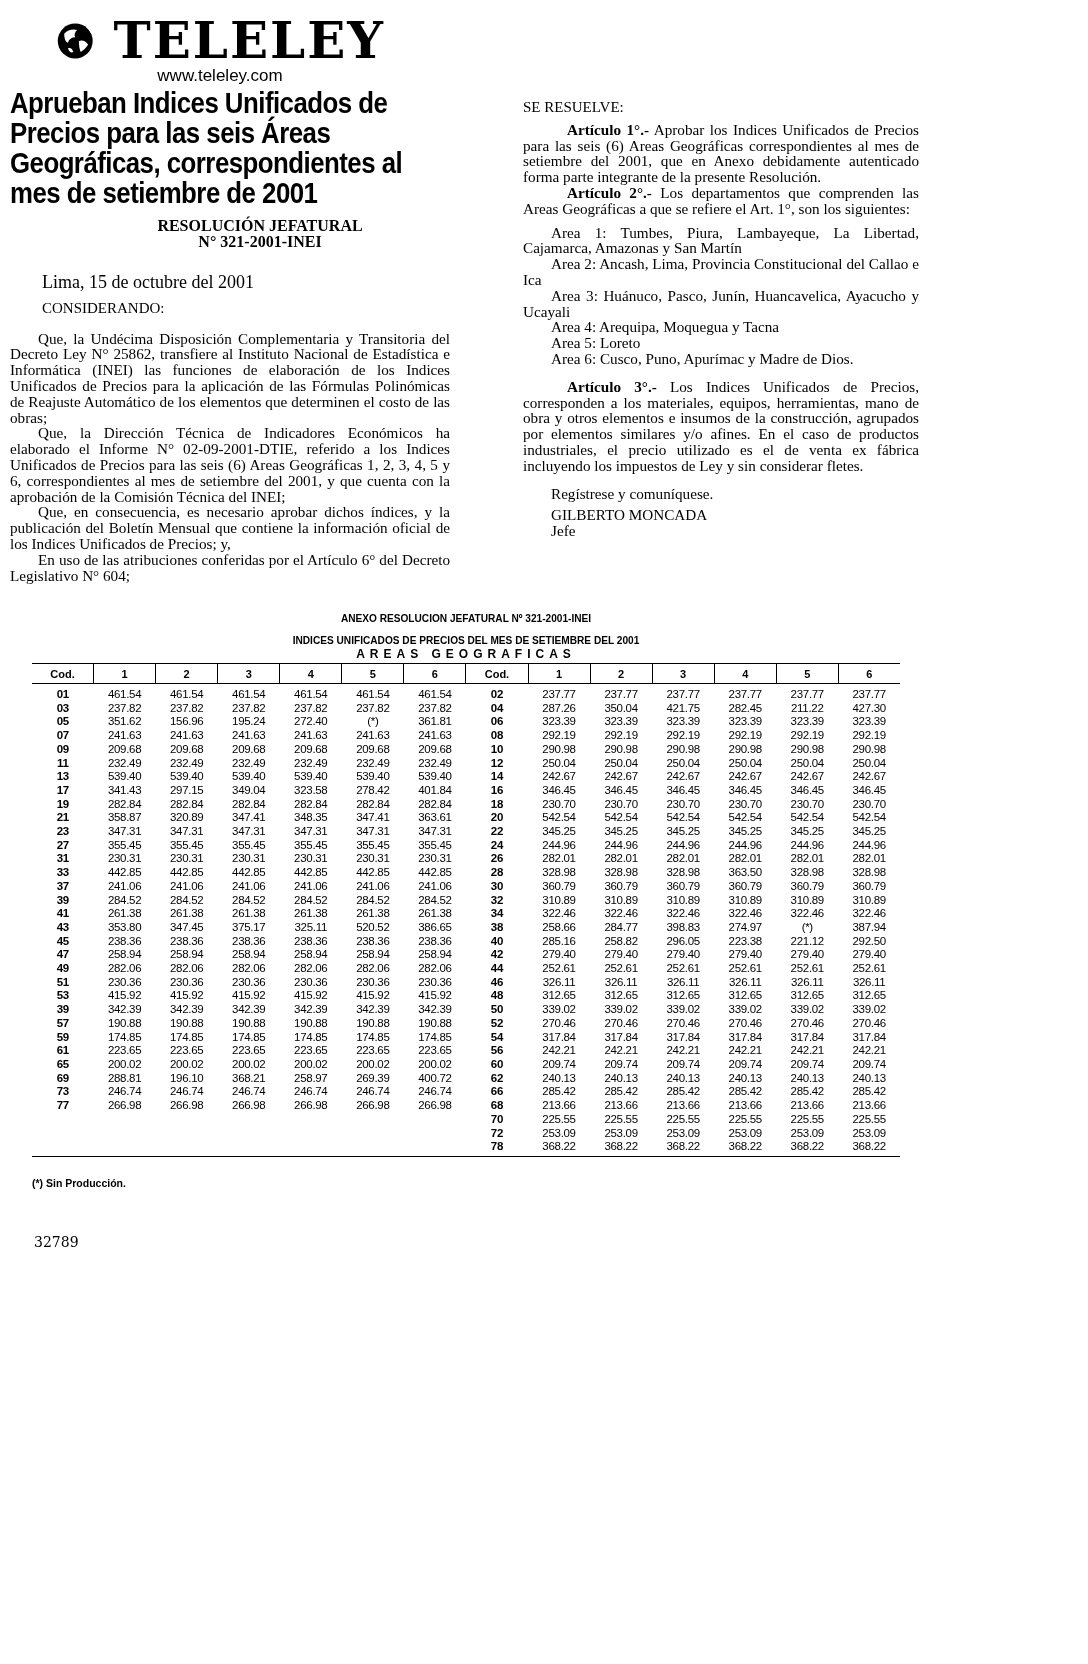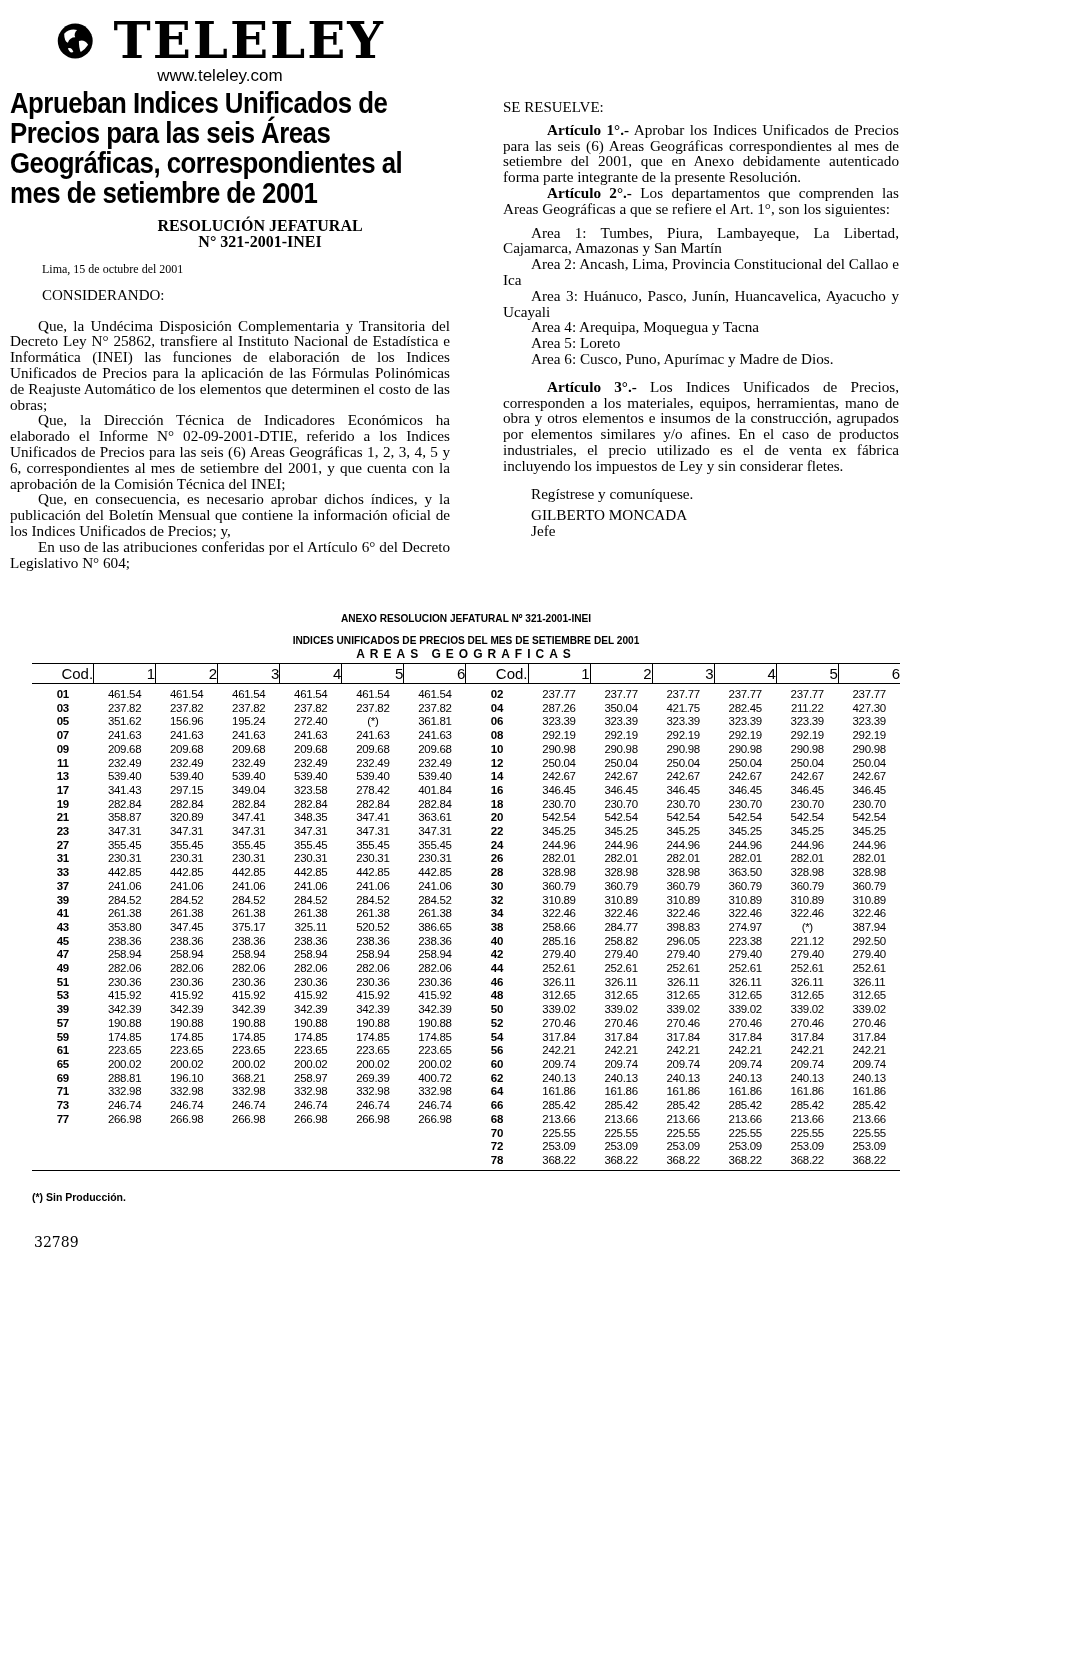--- a/index.html
+++ b/index.html
@@ -10,39 +10,39 @@
   #logo-row { display: flex; align-items: center; justify-content: center; gap: 18px; }
   #globe { width: 44px; height: 44px; }
   #brand { font-family: "DejaVu Serif", serif; font-weight: 900; font-size: 50px; letter-spacing: 2px; line-height: 50px; }
   #site { font-family: "Liberation Sans", sans-serif; font-size: 17px; margin-top: 0px; }
 
   #left-col { position: absolute; left: 10px; top: 88px; width: 440px; }
   #headline { font-family: "Liberation Sans", sans-serif; font-weight: bold; font-size: 30px; line-height: 30px; letter-spacing: -0.6px; transform: scaleX(0.86); transform-origin: left top; width: 510px; margin: 0; }
   #res-title { font-family: "Liberation Serif", serif; font-weight: bold; font-size: 16px; text-align: center; margin-top: 10px; line-height: 16px; padding-left: 60px; }
   .body-text { font-family: "Liberation Serif", serif; font-size: 15.2px; line-height: 15.8px; text-align: justify; }
   .indent { text-indent: 28px; }
-  #date-line { margin-top: 12px; padding-left: 32px; font-size: 12px; }
+  #date-line { margin-top: 25px; padding-left: 32px; font-size: 18px; }
   #considerando { margin-top: 10px; padding-left: 32px; font-size: 15px; }
   #left-paras { margin-top: 14px; }
   #left-paras p { margin: 0; }
 
-  #right-col { position: absolute; left: 503px; top: 100px; width: 396px; }
+  #right-col { position: absolute; left: 523px; top: 100px; width: 396px; }
   #right-col p { margin: 0; }
   #se-resuelve { font-size: 15px; padding-left: 0px; margin-bottom: 6px !important; }
   .article-label { font-weight: bold; margin-left: 16px; }
   .area-line { padding-left: 0; }
   .gap { height: 8px; }
 
   #annex { position: absolute; left: 32px; top: 612px; width: 868px; }
   #annex-title { font-family: "Liberation Sans", sans-serif; font-weight: bold; font-size: 11px; text-align: center; transform: scaleX(0.92); }
   #annex-sub { font-family: "Liberation Sans", sans-serif; font-weight: bold; font-size: 11px; text-align: center; margin-top: 10px; transform: scaleX(0.92); }
   #areas-geo { font-family: "Liberation Sans", sans-serif; font-weight: bold; font-size: 12px; letter-spacing: 5px; text-align: center; margin-top: 1px; }
 
   table#indices { width: 868px; border-collapse: collapse; margin-top: 2px; font-family: "Liberation Sans", sans-serif; font-size: 11.5px; }
-  #indices thead th { border-top: 1.5px solid #000; border-bottom: 1.5px solid #000; border-left: 1px solid #000; font-weight: normal; height: 19px; padding: 0; font-size: 15px; text-align: right; }
+  #indices thead th { border-top: 1.5px solid #000; border-bottom: 1.5px solid #000; border-left: 1px solid #000; font-weight: bold; height: 19px; padding: 0; font-size: 11px; }
   #indices thead th:first-child { border-left: none; }
   #indices tbody td { text-align: center; padding: 0; height: 13.7px; line-height: 13.7px; letter-spacing: -0.3px; }
   #indices tbody td.cod { font-weight: bold; }
   #indices tbody tr:first-child td { padding-top: 4px; }
   #indices tbody tr:last-child td { border-bottom: 1.5px solid #000; padding-bottom: 2px; }
   .colw { width: 60px; }
   #footnote { font-family: "Liberation Sans", sans-serif; font-weight: bold; font-size: 10.5px; margin-top: 20px; }
   #page-num { position: absolute; left: 34px; top: 1234px; font-family: "DejaVu Serif", serif; font-weight: normal; font-size: 14px; }
 </style>
 </head>
@@ -579,36 +579,20 @@
           <td>400.72</td>
           <td class="cod">62</td>
           <td>240.13</td>
           <td>240.13</td>
           <td>240.13</td>
           <td>240.13</td>
           <td>240.13</td>
           <td>240.13</td>
         </tr>
         <tr>
-          <td class="cod">71</td>
-          <td>332.98</td>
-          <td>332.98</td>
-          <td>332.98</td>
-          <td>332.98</td>
-          <td>332.98</td>
-          <td>332.98</td>
-          <td class="cod">64</td>
-          <td>161.86</td>
-          <td>161.86</td>
-          <td>161.86</td>
-          <td>161.86</td>
-          <td>161.86</td>
-          <td>161.86</td>
-        </tr>
-        <tr>
           <td class="cod">73</td>
           <td>246.74</td>
           <td>246.74</td>
           <td>246.74</td>
           <td>246.74</td>
           <td>246.74</td>
           <td>246.74</td>
           <td class="cod">66</td>
           <td>285.42</td>
           <td>285.42</td>

